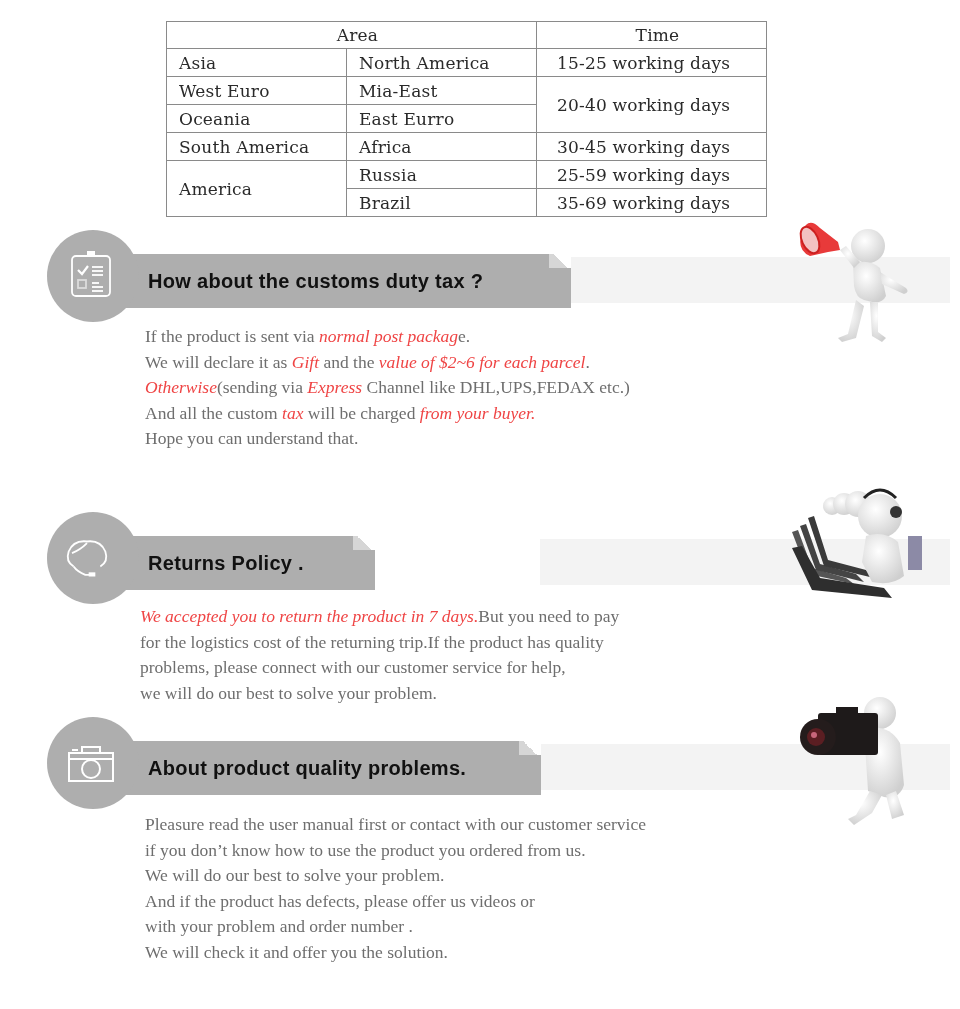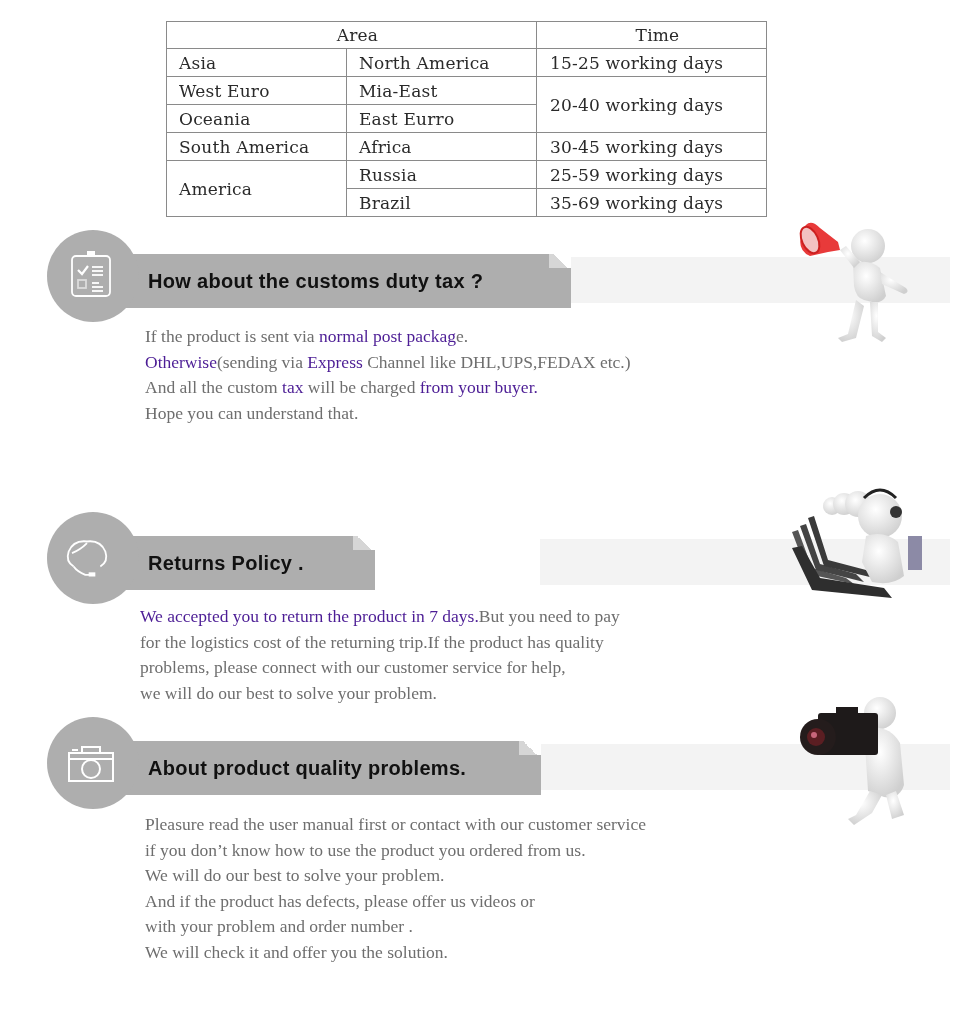--- a/index.html
+++ b/index.html
@@ -19,21 +19,21 @@
       padding: 0 0 0 12px;
       white-space: nowrap;
       line-height: 26px;
       font-weight: normal;
       letter-spacing: 0.2px;
     }
     .ship-table td.hdr { text-align: center; padding-left: 12px; height: 27px; }
     .ship-table col.c1 { width: 180px; }
     .ship-table col.c2 { width: 190px; }
     .ship-table col.c3 { width: 230px; }
-    .ship-table td.time { padding-left: 13px; }
+    .ship-table td.time { padding-left: 20px; }
 
     
     .section { position: absolute; left: 0; width: 960px; }
     .stripe {
       position: absolute; left: 540px; right: 10px;
       background: #f3f3f3; height: 46px;
     }
     .circle {
       position: absolute; left: 47px; width: 92px; height: 92px;
       border-radius: 50%; background: #aeaeae;
@@ -60,21 +60,21 @@
     .icon-wrap svg { width: 50px; height: 50px; }
 
     
     .para {
       position: absolute;
       font-family: "Liberation Serif", serif;
       font-size: 17.5px; line-height: 25.5px;
       color: #6e6e6e;
       white-space: nowrap;
     }
-    .para .red { color: #4c1d95; }
+    .para .red { color: #ef4444; font-style: italic; }
 
     
     .figure { position: absolute; }
     .figure svg { display: block; }
   </style>
 </head>
 <body>
 
 <table class="ship-table">
   <colgroup>
@@ -155,20 +155,23 @@
       <path d="M72 86 L74 120 L84 126 L88 122 L80 116 L80 86 Z" fill="url(#fg1)"></path>
       <path d="M56 52 L42 34 L48 30 L62 46 Z" fill="url(#fg1)"></path>
       <path d="M4 16 Q10 0 22 12 L40 26 L42 34 L30 36 L12 40 Q-2 34 4 16 Z" fill="#e83a3a"></path>
       <ellipse cx="12" cy="24" rx="8" ry="14" transform="rotate(-25 12 24)" fill="#f3c2c2" stroke="#cc2020" stroke-width="2"></ellipse>
     </svg>
   </div>
 
   <div class="para" style="left:145px;top:94px;">
     <div>
       <span>If the product is sent via </span><span class="red">normal post packag</span><span>e.</span>
+    </div>
+    <div>
+      <span>We will declare it as </span><span class="red">Gift</span><span> and the </span><span class="red">value of $2~6 for each parcel</span><span>.</span>
     </div>
     <div>
       <span class="red">Otherwise</span><span>(sending via </span><span class="red">Express</span><span> Channel like DHL,UPS,FEDAX etc.)</span>
     </div>
     <div>
       <span>And all the custom </span><span class="red">tax</span><span> will be charged </span><span class="red">from your buyer.</span>
     </div>
     <div>
       <span>Hope you can understand that.</span>
     </div>

